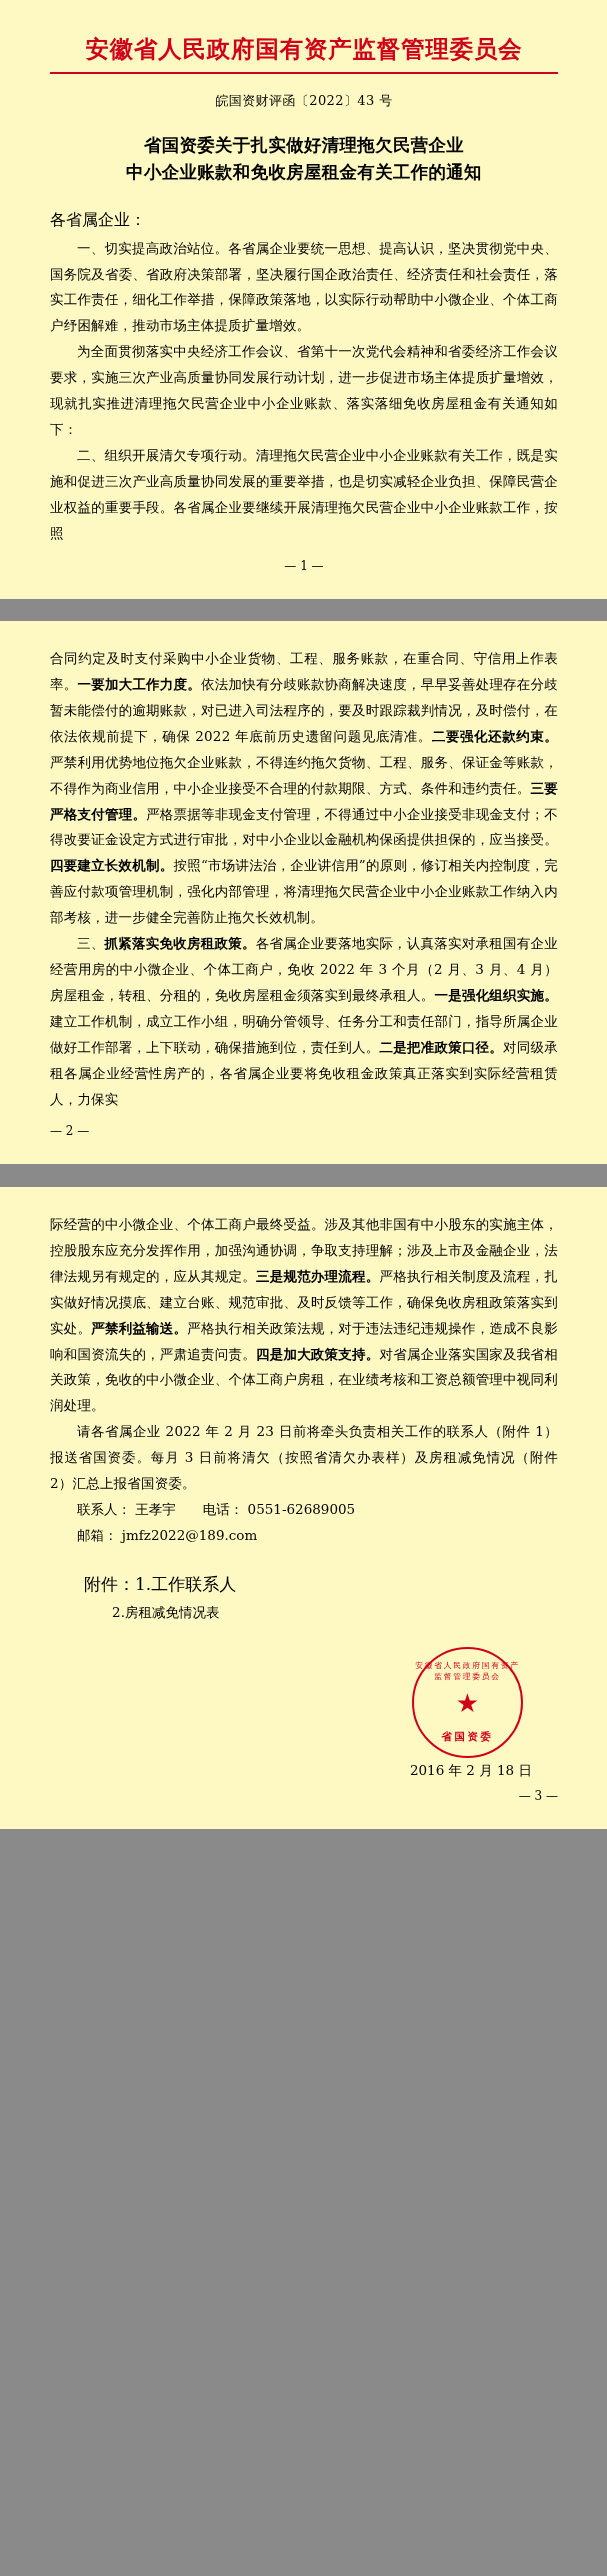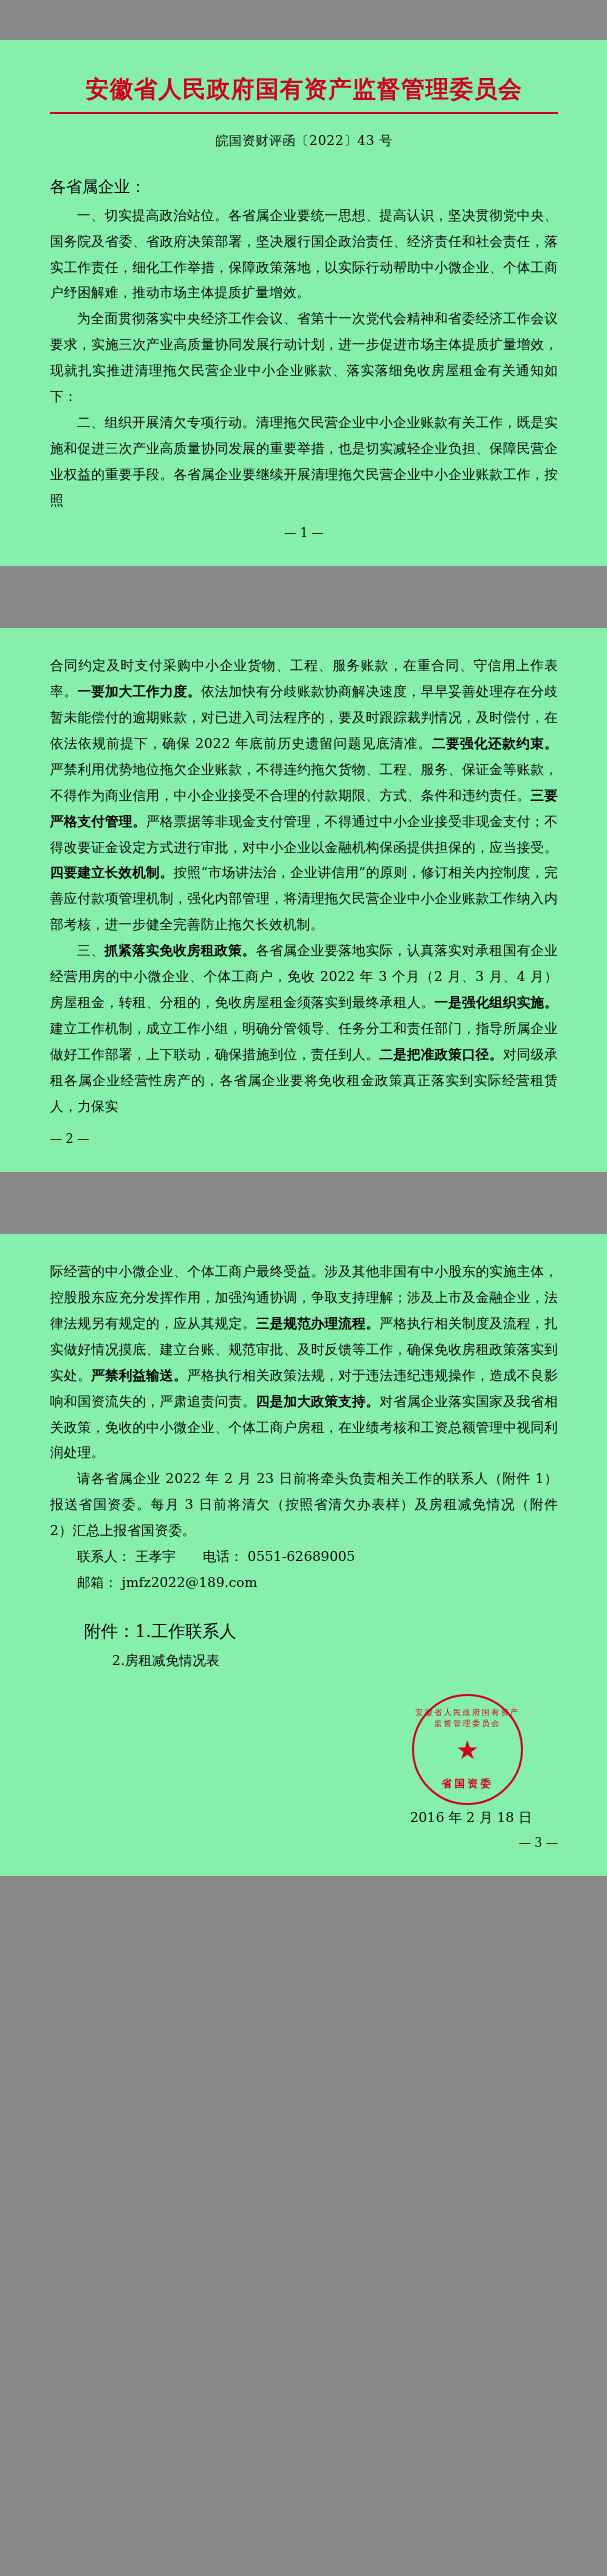--- a/index.html
+++ b/index.html
@@ -6,25 +6,24 @@
     margin: 0;
     padding: 0;
     background: #8a8a8a;
   }
   body {
     width: 608px;
     font-family: "DejaVu Serif", "Liberation Serif", serif;
   }
   .page {
     position: relative;
-    background: #86efac;
+    background: #fef9c3;
     width: 608px;
     box-sizing: border-box;
     padding: 0 0 0 0;
-    margin-top: 40px;
   }
   .page-inner {
     padding: 0 50px;
     box-sizing: border-box;
   }
   .gap {
     height: 22.6px;
     background: #8a8a8a;
   }
   
@@ -161,20 +160,22 @@
 <body>
 
 <div class="page">
   <div class="page-inner">
     <div class="letterhead">
       <div class="letterhead-title">安徽省人民政府国有资产监督管理委员会</div>
       <div class="letterhead-rule"></div>
     </div>
     <div class="doc-number">皖国资财评函〔2022〕43 号</div>
     <div class="doc-title">
+      <div>省国资委关于扎实做好清理拖欠民营企业</div>
+      <div>中小企业账款和免收房屋租金有关工作的通知</div>
     </div>
     <div class="addressee">各省属企业：</div>
 
     <p class="body">一、切实提高政治站位。各省属企业要统一思想、提高认识，坚决贯彻党中央、国务院及省委、省政府决策部署，坚决履行国企政治责任、经济责任和社会责任，落实工作责任，细化工作举措，保障政策落地，以实际行动帮助中小微企业、个体工商户纾困解难，推动市场主体提质扩量增效。</p>
     <p class="body">为全面贯彻落实中央经济工作会议、省第十一次党代会精神和省委经济工作会议要求，实施三次产业高质量协同发展行动计划，进一步促进市场主体提质扩量增效，现就扎实推进清理拖欠民营企业中小企业账款、落实落细免收房屋租金有关通知如下：</p>
     <p class="body">二、组织开展清欠专项行动。清理拖欠民营企业中小企业账款有关工作，既是实施和促进三次产业高质量协同发展的重要举措，也是切实减轻企业负担、保障民营企业权益的重要手段。各省属企业要继续开展清理拖欠民营企业中小企业账款工作，按照</p>
     <div class="pagenum">— 1 —</div>
   </div>
 </div>
 

